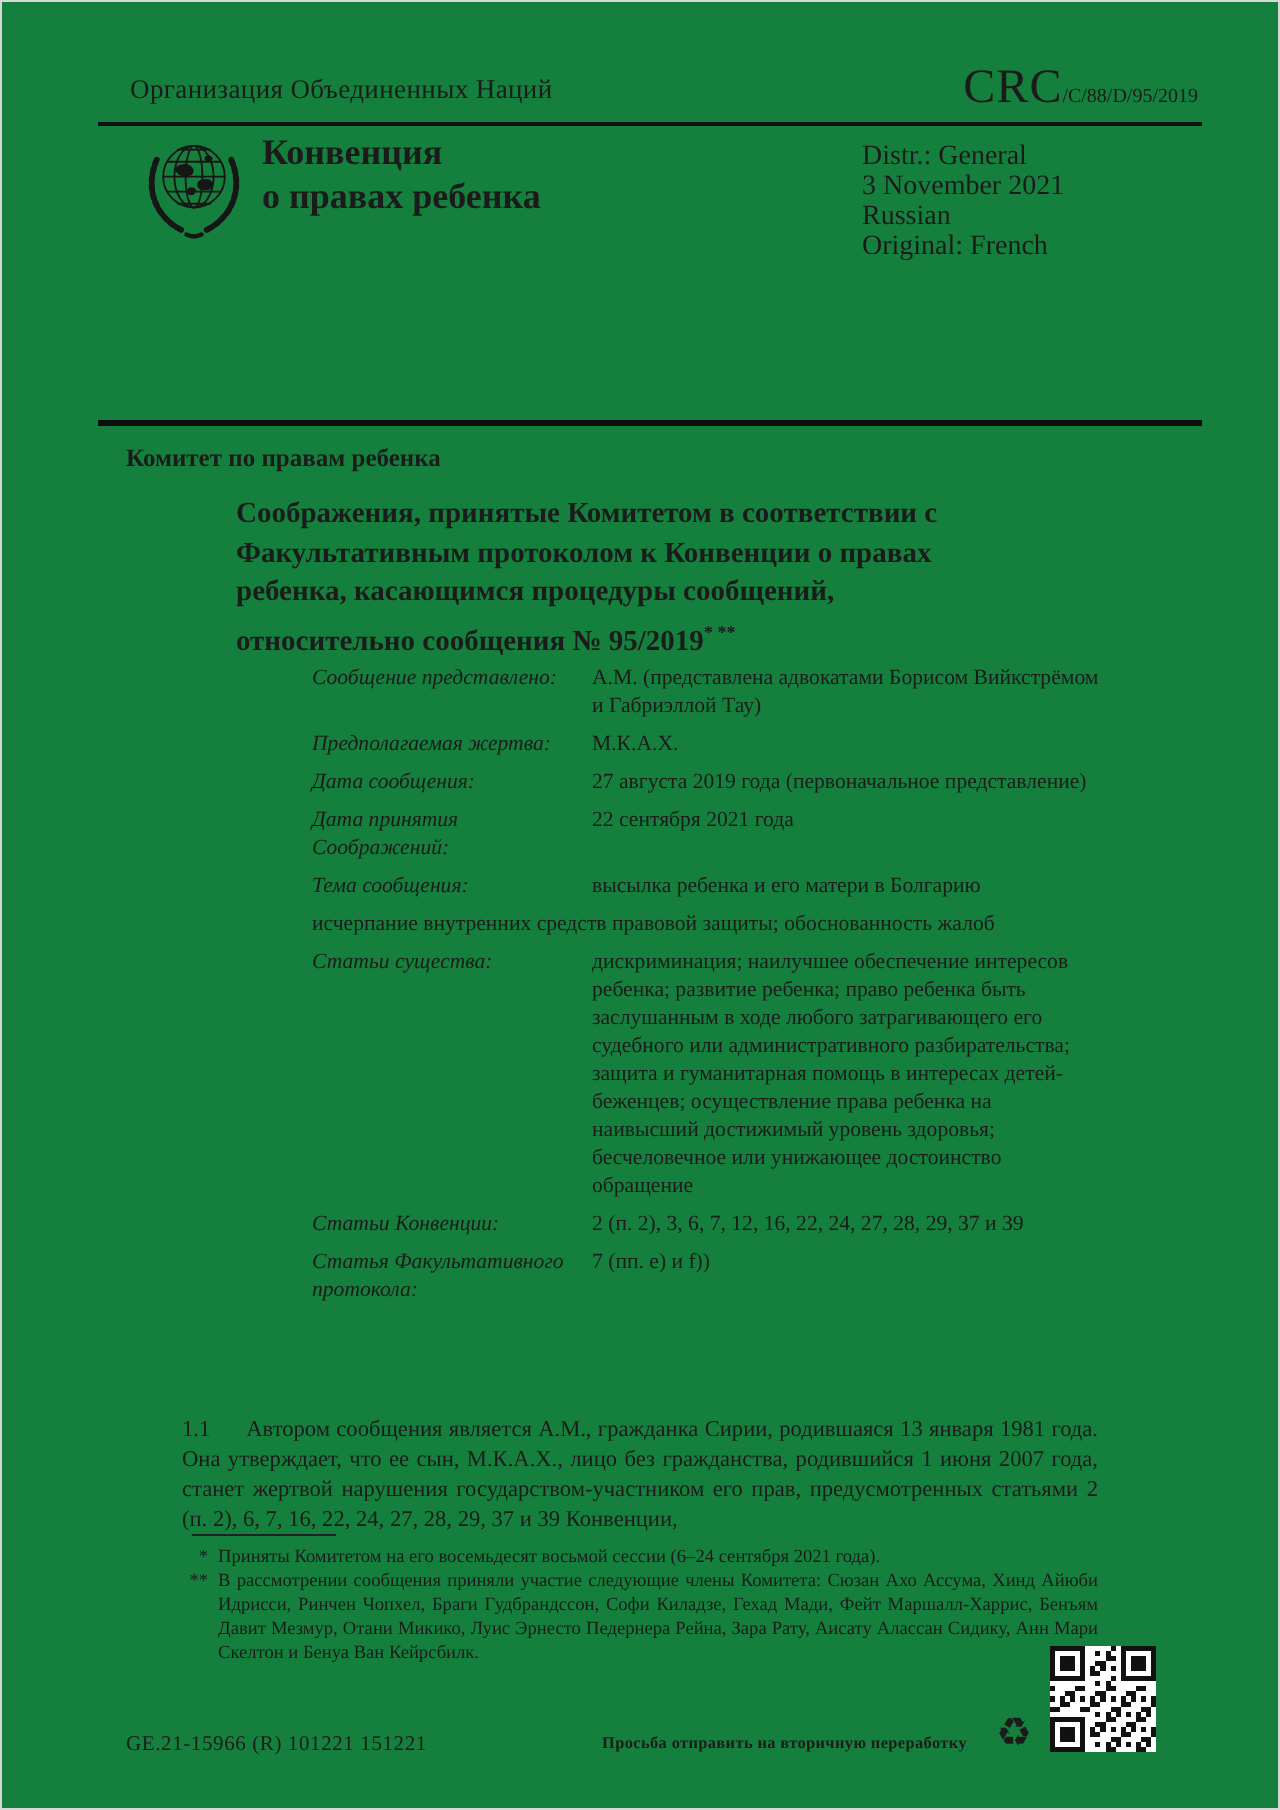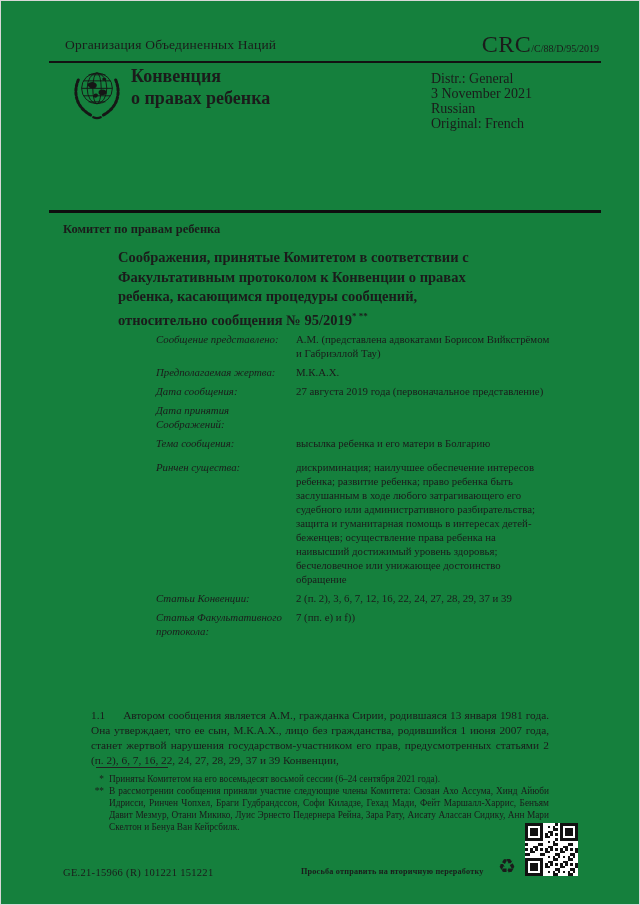--- a/index.html
+++ b/index.html
@@ -108,29 +108,31 @@
     <div class="field-row">
       <div class="field-label">Предполагаемая жертва:</div>
       <div class="field-value">М.К.А.Х.</div>
     </div>
     <div class="field-row">
       <div class="field-label">Дата сообщения:</div>
       <div class="field-value">27 августа 2019 года (первоначальное представление)</div>
     </div>
     <div class="field-row">
       <div class="field-label">Дата принятия Соображений:</div>
+      <div class="field-value">22 сентября 2021 года</div>
     </div>
     <div class="field-row">
       <div class="field-label">Тема сообщения:</div>
       <div class="field-value">высылка ребенка и его матери в Болгарию</div>
     </div>
     <div class="field-row">
-    </div>
-    <div class="field-row">
-      <div class="field-label">Ринчен существа:</div>
+      <div class="field-value">исчерпание внутренних средств правовой защиты; обоснованность жалоб</div>
+    </div>
+    <div class="field-row">
+      <div class="field-label">Статьи существа:</div>
       <div class="field-value">дискриминация; наилучшее обеспечение интересов ребенка; развитие ребенка; право ребенка быть заслушанным в ходе любого затрагивающего его судебного или административного разбирательства; защита и гуманитарная помощь в интересах детей-беженцев; осуществление права ребенка на наивысший достижимый уровень здоровья; бесчеловечное или унижающее достоинство обращение</div>
     </div>
     <div class="field-row">
       <div class="field-label">Статьи Конвенции:</div>
       <div class="field-value">2 (п. 2), 3, 6, 7, 12, 16, 22, 24, 27, 28, 29, 37 и 39</div>
     </div>
     <div class="field-row">
       <div class="field-label">Статья Факультативного протокола:</div>
       <div class="field-value">7 (пп. e) и f))</div>
     </div>

